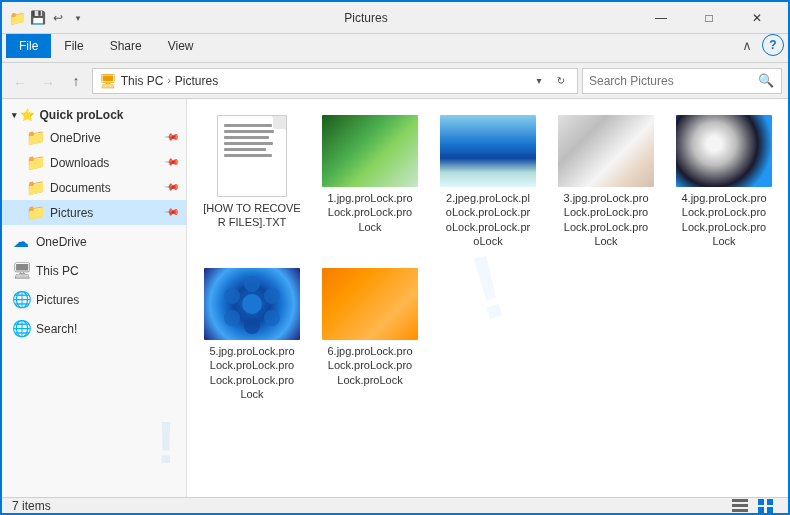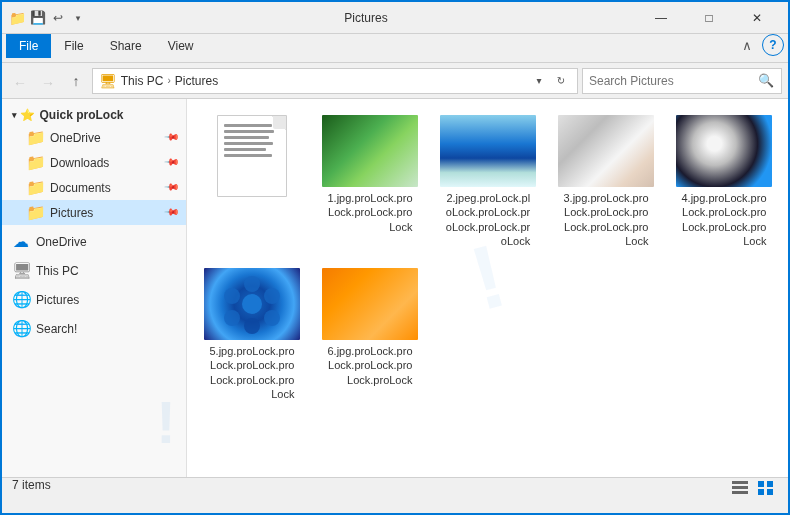--- a/index.html
+++ b/index.html
@@ -298,21 +298,21 @@
       height: 72px;
       display: flex;
       align-items: center;
       justify-content: center;
       margin-bottom: 4px;
       overflow: hidden;
       border-radius: 1px;
     }
     .file-name {
       font-size: 11px;
-      text-align: right;
+      text-align: center;
       color: #333;
       line-height: 1.3;
       word-break: break-all;
       max-width: 100px;
     }
 
     
     .doc-icon {
       width: 70px;
       height: 82px;
@@ -358,25 +358,25 @@
     .img-5-flower {
       position: absolute;
       inset: 0;
       display: flex;
       align-items: center;
       justify-content: center;
     }
 
     
     .status-bar {
-      height: 36px;
+      height: 16px;
       background: #f0f0f0;
       border-top: 1px solid #d0d0d0;
       display: flex;
-      align-items: flex-start;
+      align-items: center;
       padding: 0 10px;
       font-size: 12px;
       color: #333;
     }
     .status-right {
       margin-left: auto;
       display: flex;
       align-items: center;
       gap: 2px;
     }
@@ -515,20 +515,21 @@
           <div class="file-thumb" style="width:70px; height:82px; align-items:flex-start;">
             <div class="doc-icon">
               <div class="doc-line" style="width:85%;"></div>
               <div class="doc-line" style="width:90%;"></div>
               <div class="doc-line" style="width:80%;"></div>
               <div class="doc-line" style="width:88%;"></div>
               <div class="doc-line" style="width:75%;"></div>
               <div class="doc-line" style="width:85%;"></div>
             </div>
           </div>
+          <span class="file-name">[HOW TO RECOVER FILES].TXT</span>
         </div>
 
         <div class="file-item">
           <div class="file-thumb img-1"></div>
           <span class="file-name">1.jpg.proLock.pro<br>Lock.proLock.pro<br>Lock</span>
         </div>
 
         <div class="file-item">
           <div class="file-thumb img-2"></div>
           <span class="file-name">2.jpeg.proLock.pl<br>oLock.proLock.pr<br>oLock.proLock.pr<br>oLock</span>

